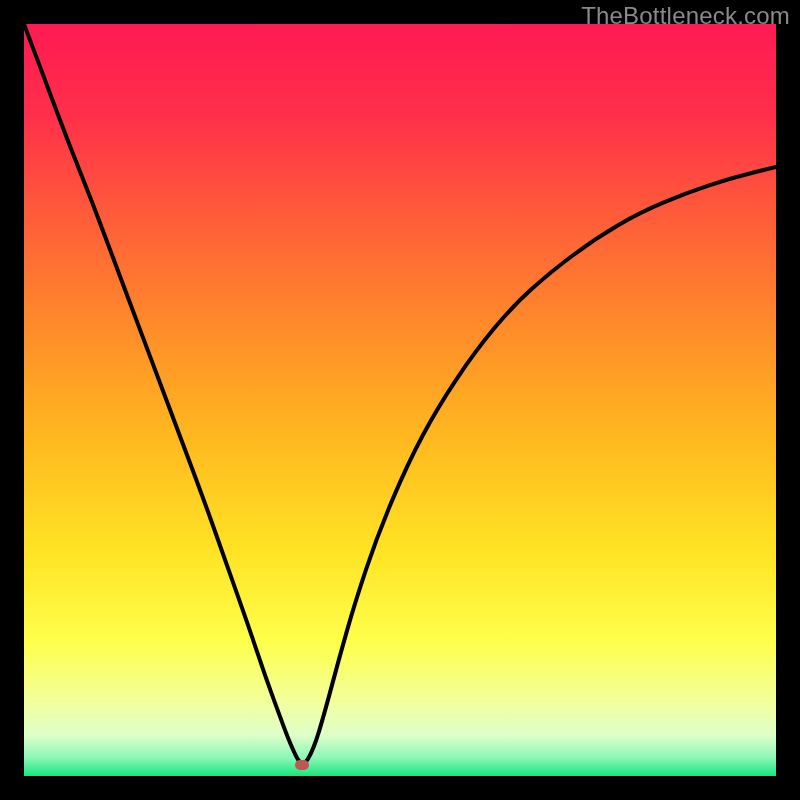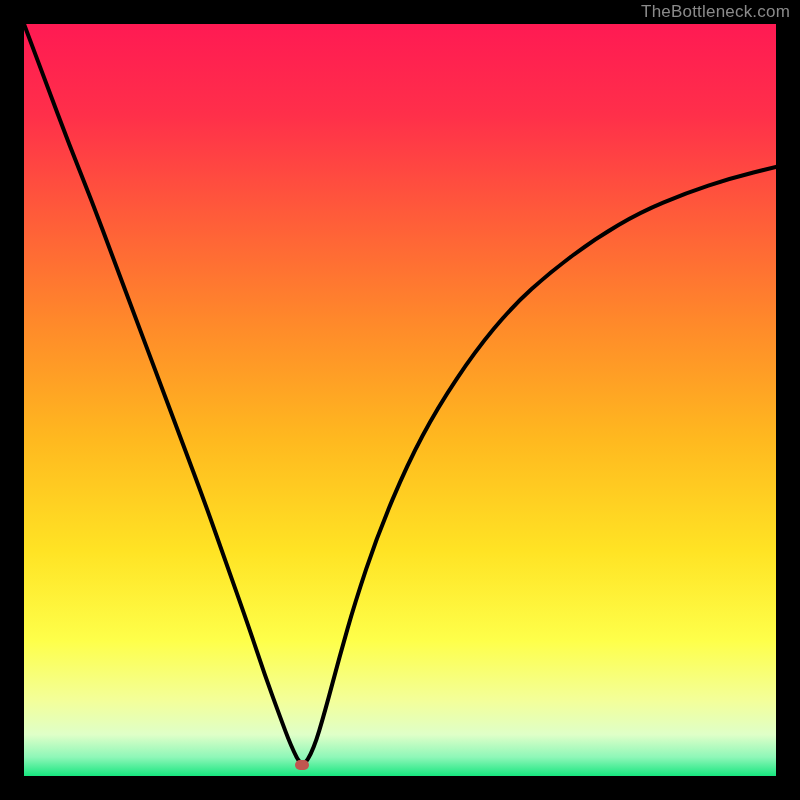--- a/index.html
+++ b/index.html
@@ -38,21 +38,21 @@
     left: 0;
     top: 0;
     width: 100%;
     height: 100%;
   }
   .watermark {
     position: absolute;
     top: 2px;
     right: 10px;
     font-family: Arial, Helvetica, sans-serif;
-    font-size: 17px;
+    font-size: 24px;
     font-weight: 500;
     color: #8a8a8a;
     letter-spacing: 0.2px;
   }
   .marker {
     position: absolute;
     width: 14px;
     height: 10px;
     border-radius: 5px;
     transform: translate(-50%, -50%);

